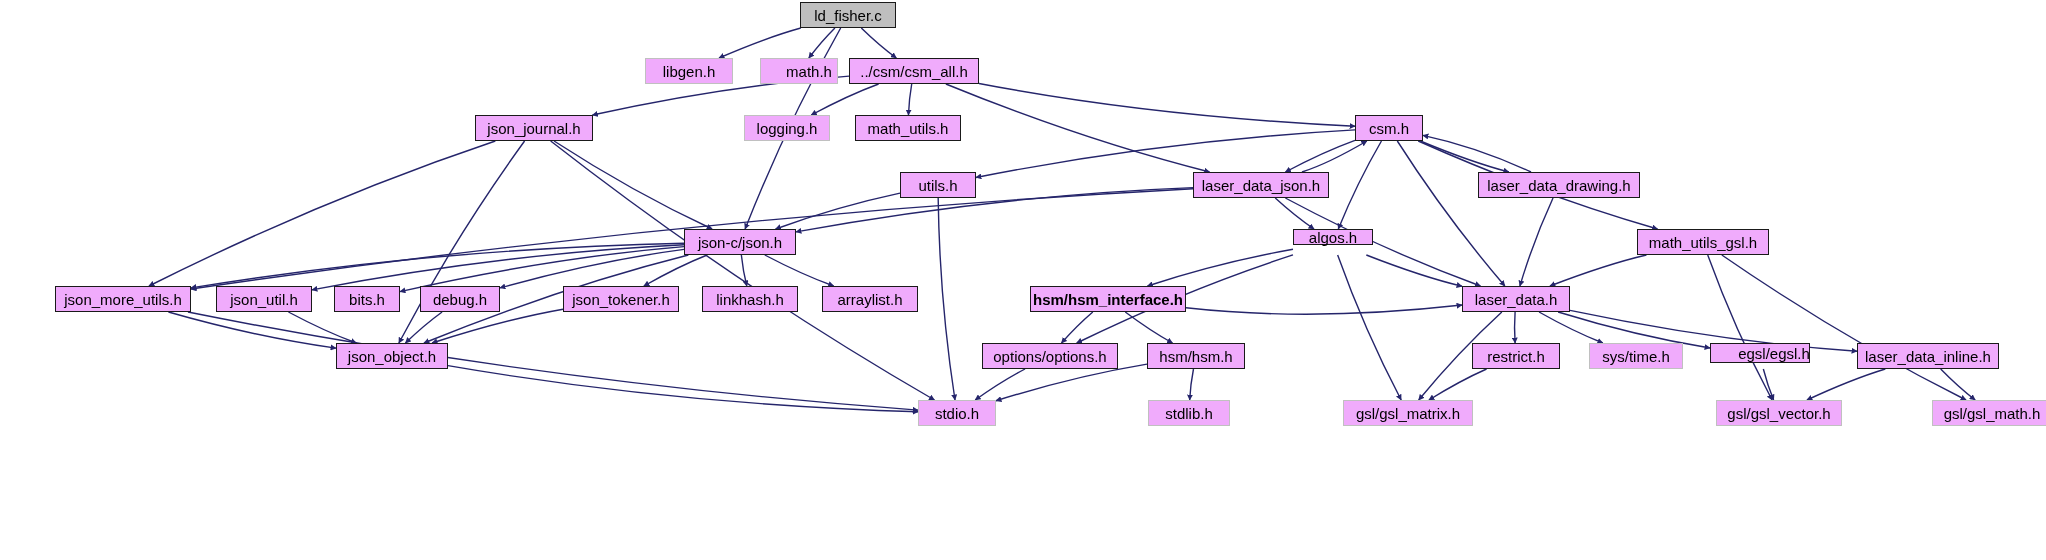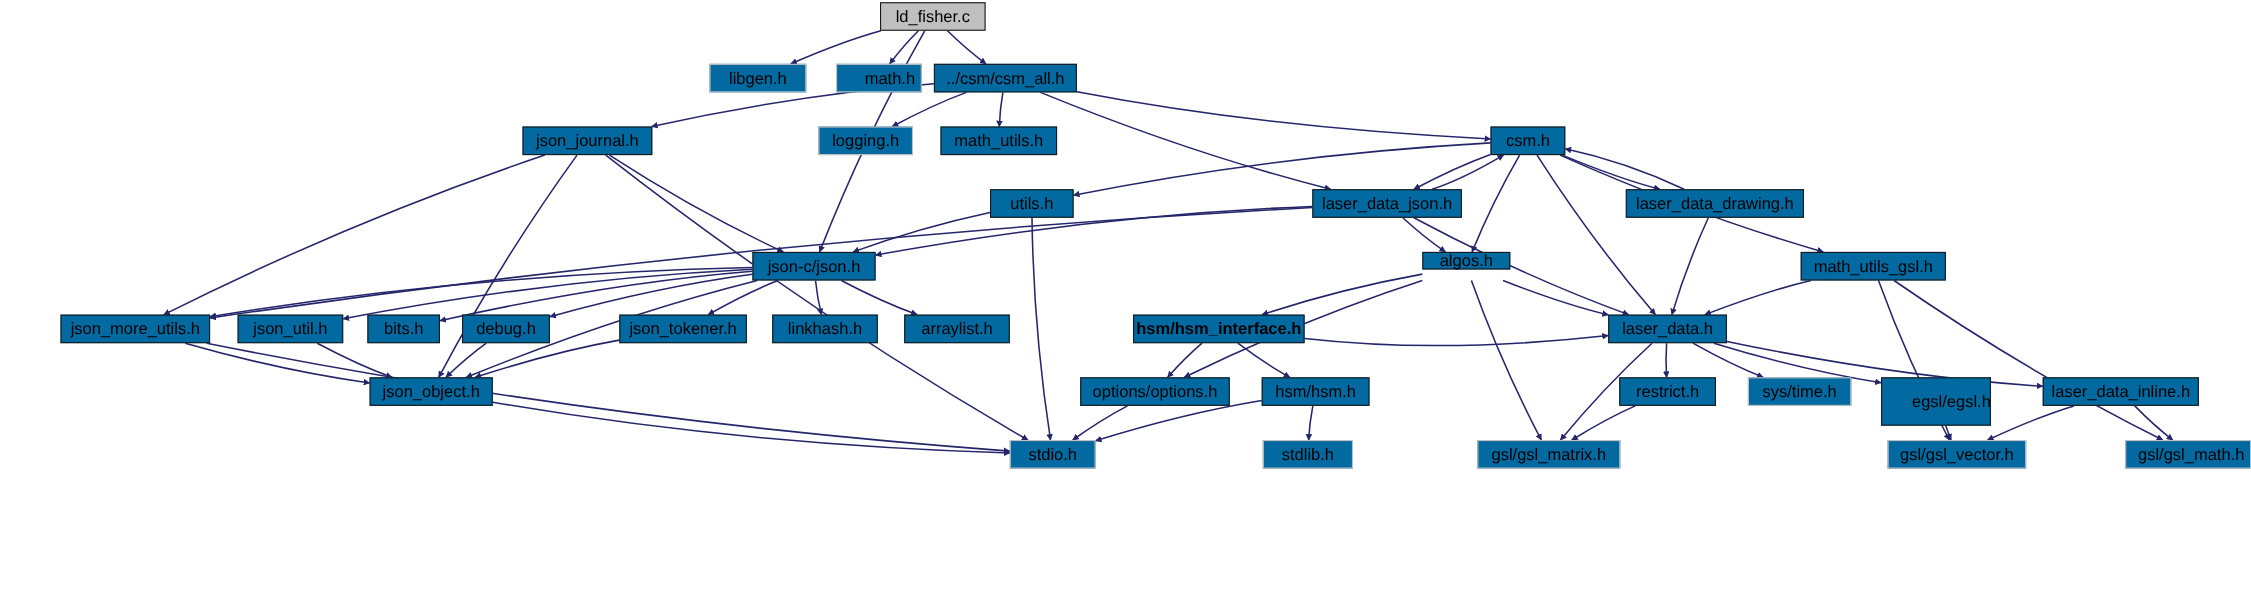--- a/index.html
+++ b/index.html
@@ -1,20 +1,20 @@
 <!DOCTYPE html>
 <html><head>
 <meta charset="utf-8">
 <style>
   html,body{margin:0;padding:0;background:#ffffff;}
   body{font-family:"Liberation Sans",sans-serif;}
   #graph-root{position:relative;width:2046px;height:560px;background:#ffffff;overflow:hidden;}
   svg#edges{position:absolute;left:0;top:0;width:2046px;height:560px;}
   .node{position:absolute;box-sizing:border-box;display:flex;align-items:center;
-        justify-content:center;background:#0369a1;border:1px solid #c0c0c0;
+        justify-content:center;background:#f0abfc;border:1px solid #c0c0c0;
         font-size:15px;color:#000000;white-space:nowrap;line-height:1;}
   .node.strong{border:1px solid #1a1a1a;}
   .node.root{background:#bfbfbf;border:1px solid #1a1a1a;}
   .node span{pointer-events:none;}
 </style>
 </head>
 <body>
 
 <div id="graph-root">
   <svg id="edges" viewBox="0 0 2046 560" xmlns="http://www.w3.org/2000/svg">
@@ -166,21 +166,21 @@
       </div>
       <div class="node strong" style="left: 1147px; top: 343px; width: 98px; height: 26px;">
         <span>hsm/hsm.h</span>
       </div>
       <div class="node strong" style="left: 1472px; top: 343px; width: 88px; height: 26px;">
         <span>restrict.h</span>
       </div>
       <div class="node" style="left: 1589px; top: 343px; width: 94px; height: 26px;">
         <span>sys/time.h</span>
       </div>
-      <div class="node strong" style="left: 1710px; top: 343px; width: 100px; height: 44px; padding-left: 28px;">
+      <div class="node strong" style="left: 1710px; top: 343px; width: 100px; height: 20px; padding-left: 28px;">
         <span>egsl/egsl.h</span>
       </div>
       <div class="node strong" style="left: 1857px; top: 343px; width: 142px; height: 26px;">
         <span>laser_data_inline.h</span>
       </div>
       <div class="node" style="left: 918px; top: 400px; width: 78px; height: 26px;">
         <span>stdio.h</span>
       </div>
       <div class="node" style="left: 1148px; top: 400px; width: 82px; height: 26px;">
         <span>stdlib.h</span>

